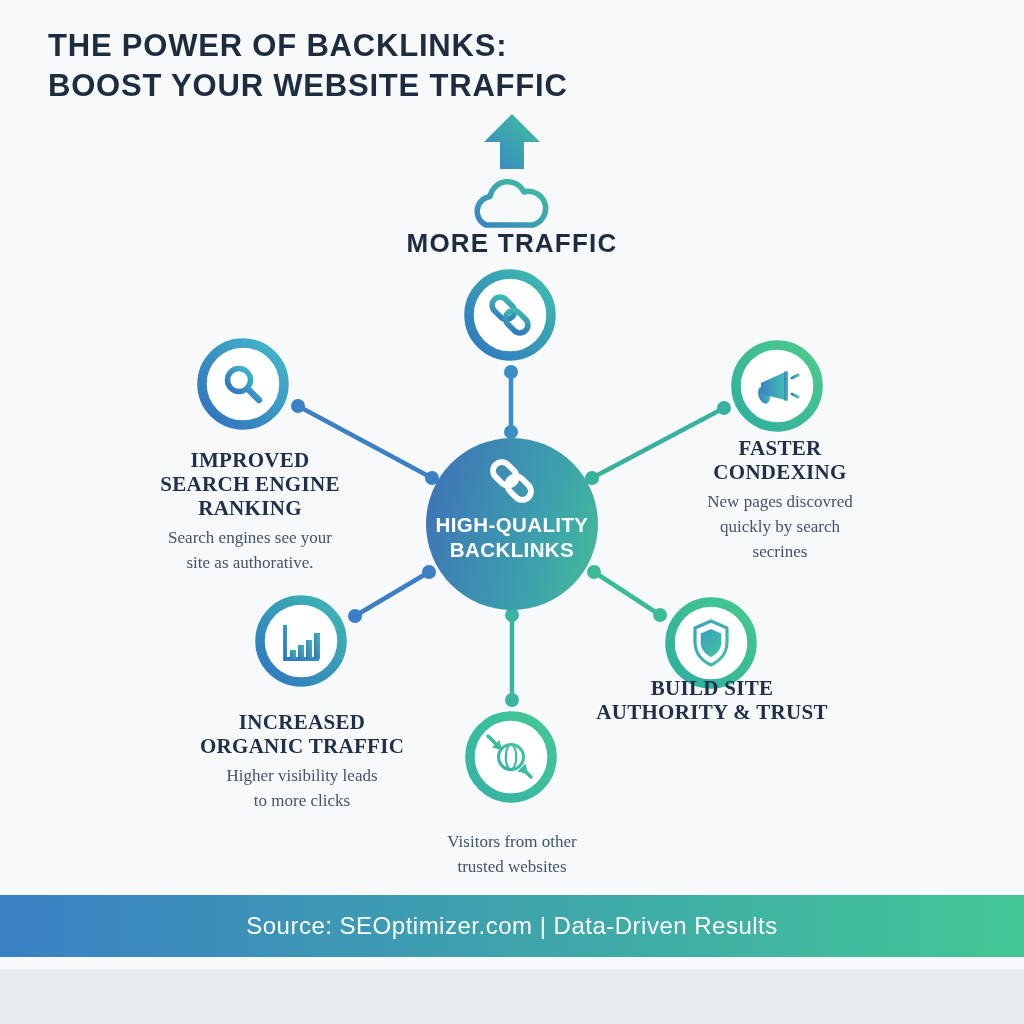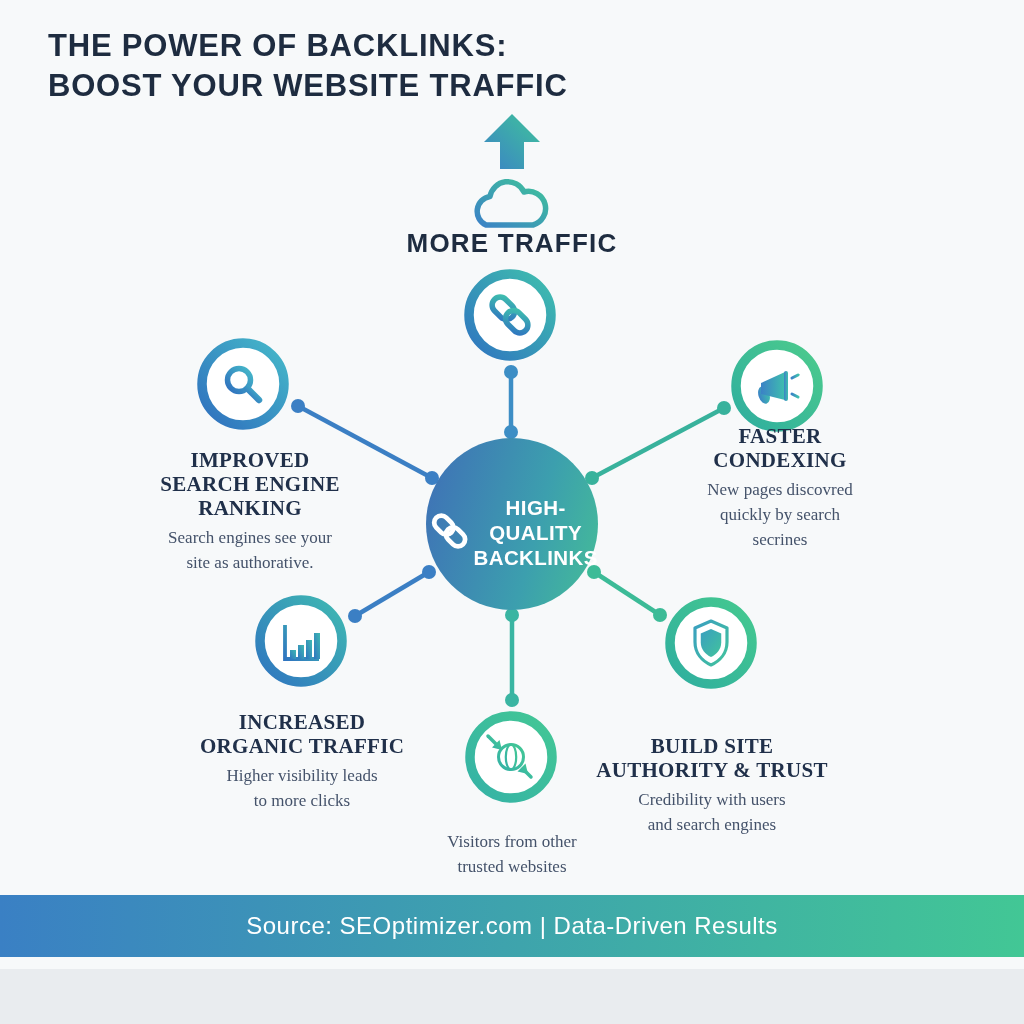--- a/index.html
+++ b/index.html
@@ -19,21 +19,21 @@
   .topicon{position:absolute;z-index:2;}
   .label-more{
     position:absolute;left:362px;top:228px;width:300px;z-index:2;
     text-align:center;font-size:26px;font-weight:bold;letter-spacing:1.2px;
     color:#1e2c40;
   }
   .hub{
     position:absolute;left:426px;top:438px;width:172px;height:172px;z-index:3;
     border-radius:50%;
     background:linear-gradient(105deg,#3f6fb7 0%,#3c9fae 62%,#45bd97 100%);
-    display:flex;flex-direction:row;align-items:center;
+    display:flex;flex-direction:column;align-items:center;
     box-sizing:border-box;padding-top:14px;
   }
   .hub .hub-text{
     margin-top:2px;text-align:center;color:#ffffff;
     font-size:20.5px;line-height:25px;font-weight:bold;letter-spacing:.4px;
   }
   .hub .hub-text span{display:block;}
   .benefit{position:absolute;width:300px;text-align:center;z-index:2;font-family:Liberation Serif, serif;}
   .benefit h2{
     margin:0;font-size:21px;line-height:24px;font-weight:bold;
@@ -225,21 +225,21 @@
       <span>IMPROVED</span>
       <span>SEARCH ENGINE</span>
       <span>RANKING</span>
     </h2>
     <p>
       <span>Search engines see your</span>
       <span>site as authorative.</span>
     </p>
   </div>
 
-  <div class="benefit" style="left:630px;top:424px">
+  <div class="benefit" style="left:630px;top:436px">
     <h2>
       <span>FASTER</span>
       <span>CONDEXING</span>
     </h2>
     <p>
       <span>New pages discovred</span>
       <span>quickly by search</span>
       <span>secrines</span>
     </p>
   </div>
@@ -248,29 +248,25 @@
     <h2>
       <span>INCREASED</span>
       <span>ORGANIC TRAFFIC</span>
     </h2>
     <p>
       <span>Higher visibility leads</span>
       <span>to more clicks</span>
     </p>
   </div>
 
-  <div class="benefit" style="left:562px;top:734px">
+  <div class="benefit" style="left:562px;top:676px">
     <h2>
       <span>BUILD SITE</span>
       <span>AUTHORITY &amp; TRUST</span>
     </h2>
-    <p>
-      <span>Credibility with users</span>
-      <span>and search engines</span>
-    </p>
   </div>
 
   <div class="benefit" style="left:362px;top:824px">
     <p>
       <span>Visitors from other</span>
       <span>trusted websites</span>
     </p>
   </div>
 
   <div class="footer">

